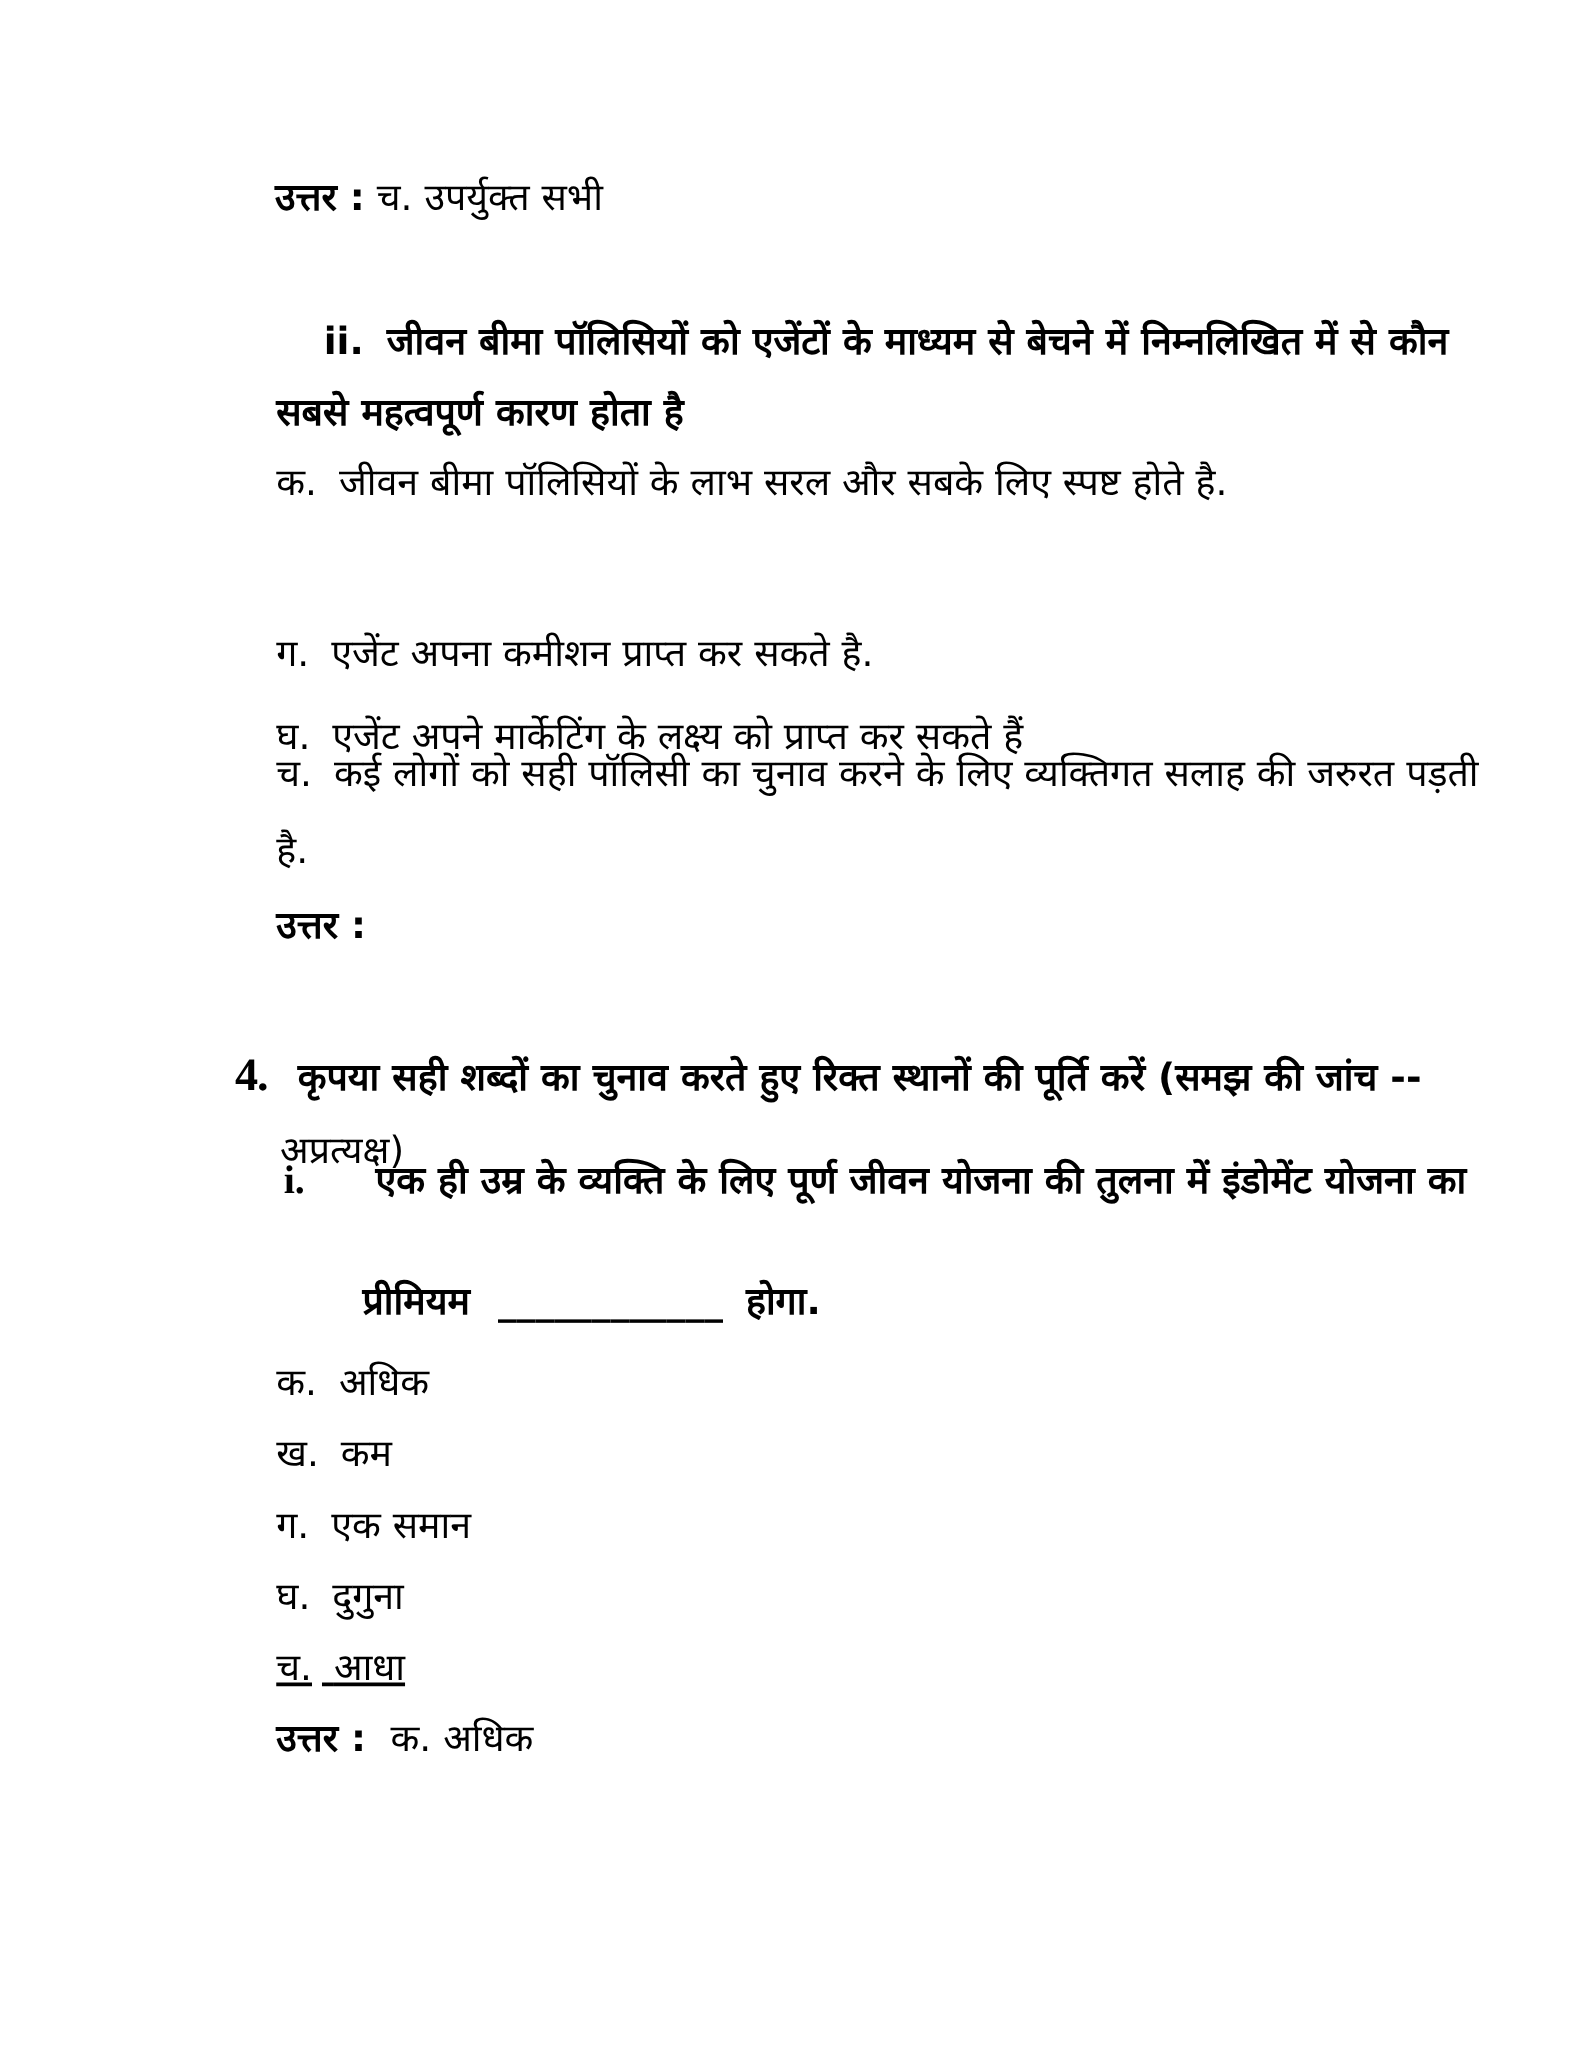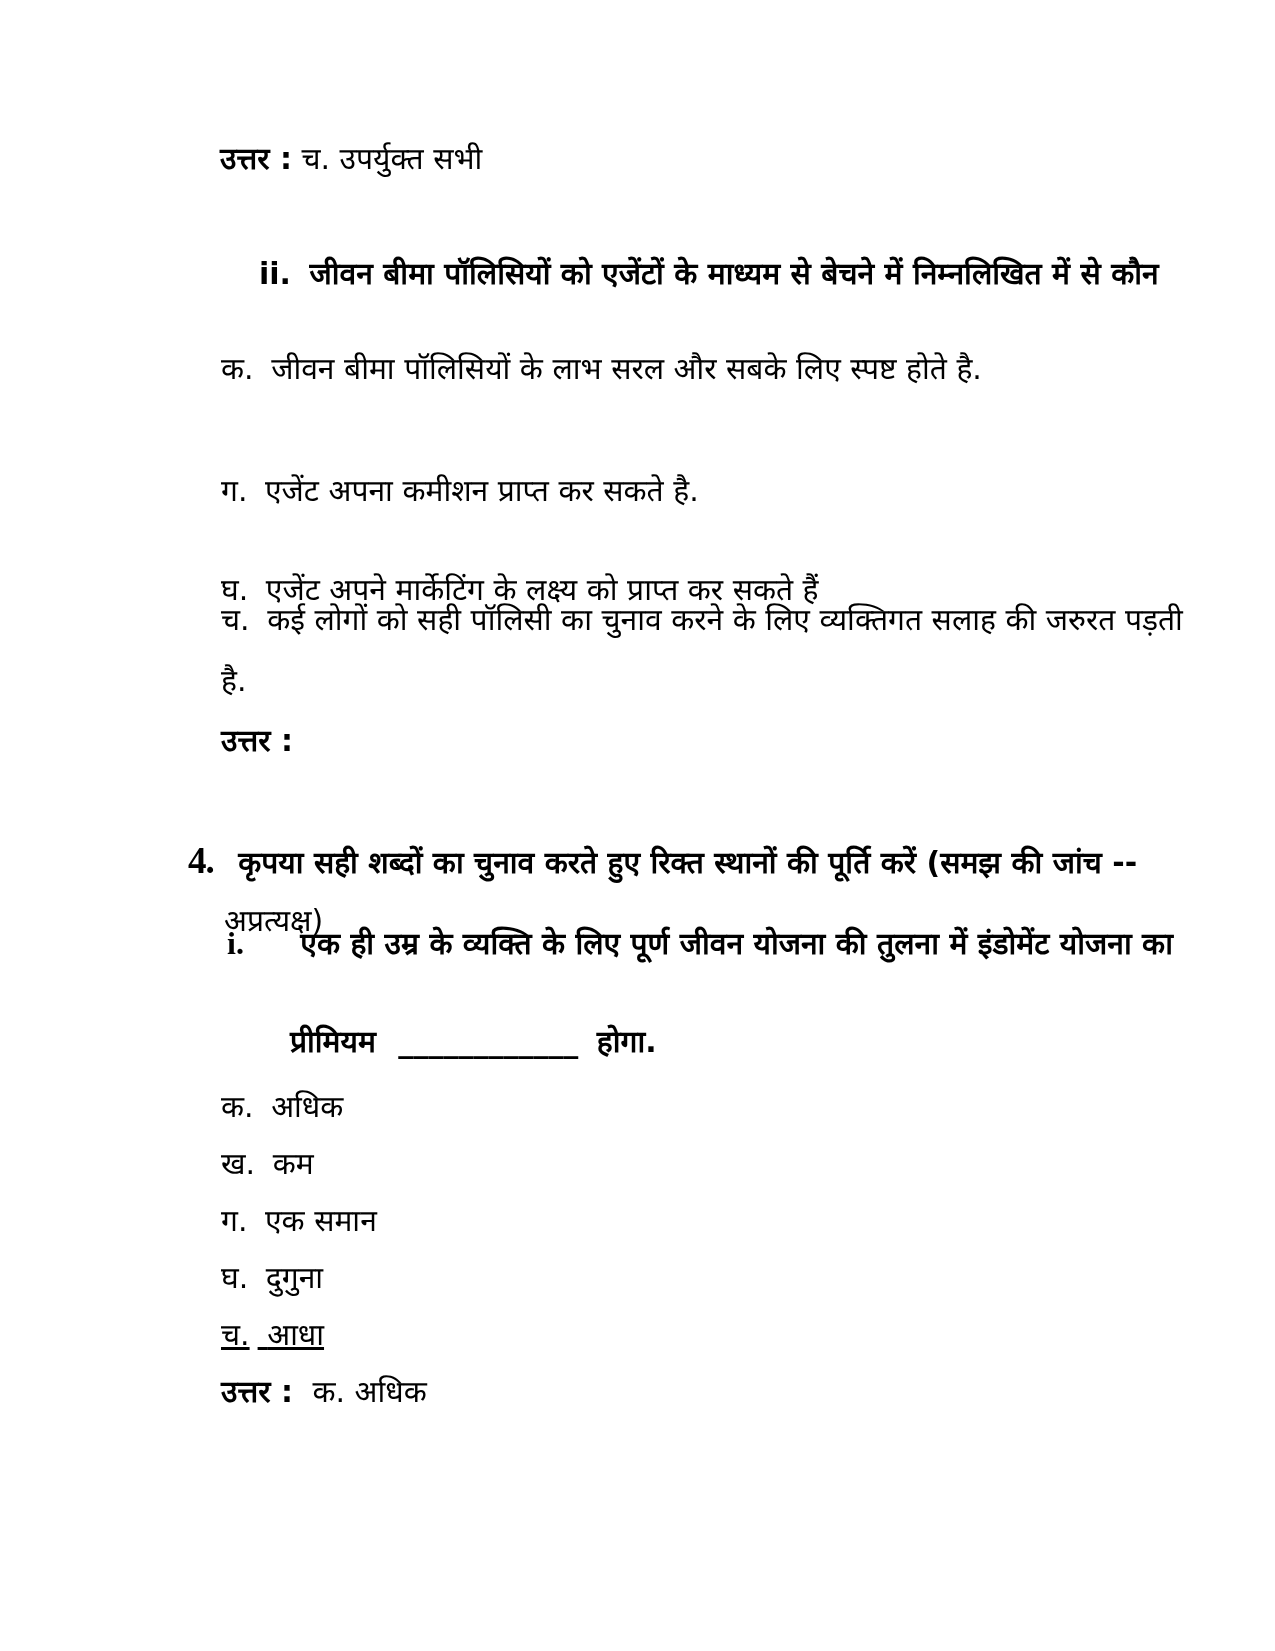--- a/index.html
+++ b/index.html
@@ -55,26 +55,29 @@
 
   <div class="line" style="left:220px; top:140px;">
     <span class="b">उत्तर :</span>
     <span>च. उपर्युक्त सभी</span>
   </div>
 
   <div class="line b" style="left:232px; top:255px;margin-left:27px;">
     <span class="num-ii">ii.</span>
     <span>जीवन बीमा पॉलिसियों को एजेंटों के माध्यम से बेचने में निम्नलिखित में से कौन</span>
   </div>
+  <div class="line b" style="left:221px; top:312px;">
+    <span>सबसे महत्वपूर्ण कारण होता है</span>
+  </div>
 
-  <div class="line" style="left:221px; top:350px;">
+  <div class="line" style="left:221px; top:368px;">
     <span class="opt-key">क.</span>
     <span>जीवन बीमा पॉलिसियों के लाभ सरल और सबके लिए स्पष्ट होते है.</span>
   </div>
-  <div class="line" style="left:221px; top:472px;">
+  <div class="line" style="left:221px; top:505px;">
     <span class="opt-key">ग.</span>
     <span>एजेंट अपना कमीशन प्राप्त कर सकते है.</span>
   </div>
   <div class="line" style="left:221px; top:543px;margin-top:28px;">
     <span class="opt-key">घ.</span>
     <span>एजेंट अपने मार्केटिंग के लक्ष्य को प्राप्त कर सकते हैं</span>
   </div>
   <div class="line" style="left:221px; top:601px;">
     <span class="opt-key">च.</span>
     <span>कई लोगों को सही पॉलिसी का चुनाव करने के लिए व्यक्तिगत सलाह की जरुरत पड़ती</span>

